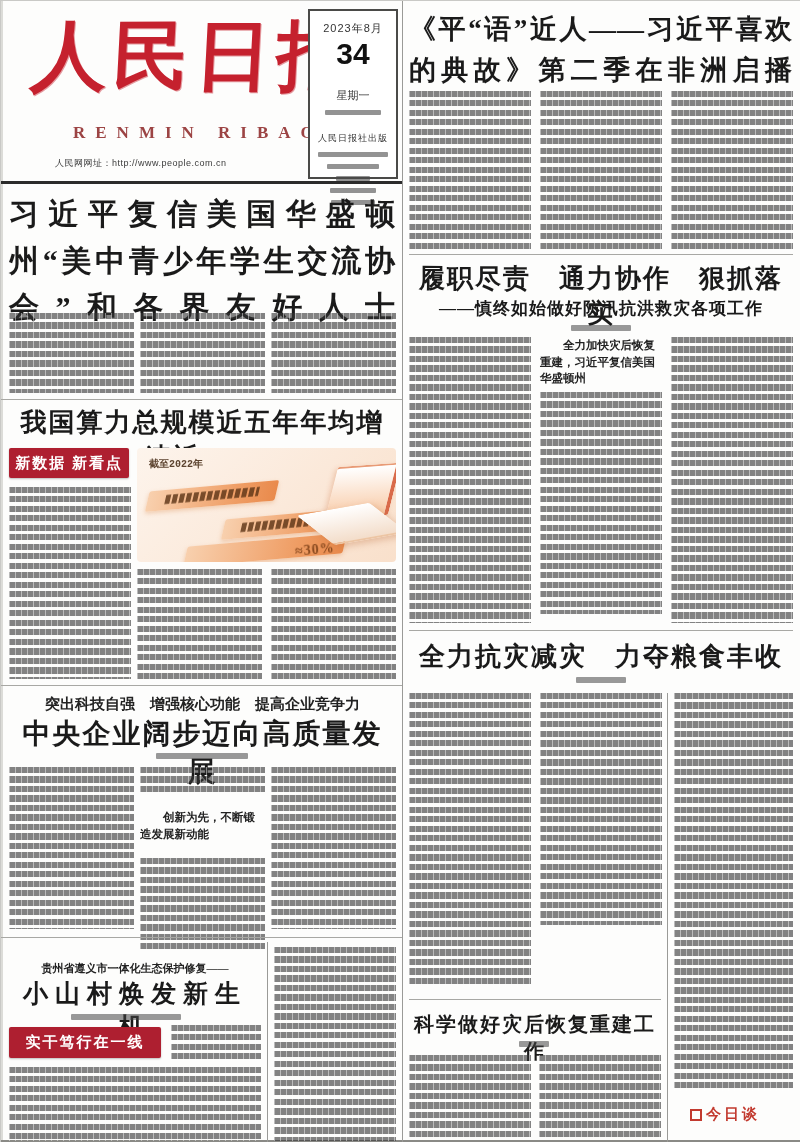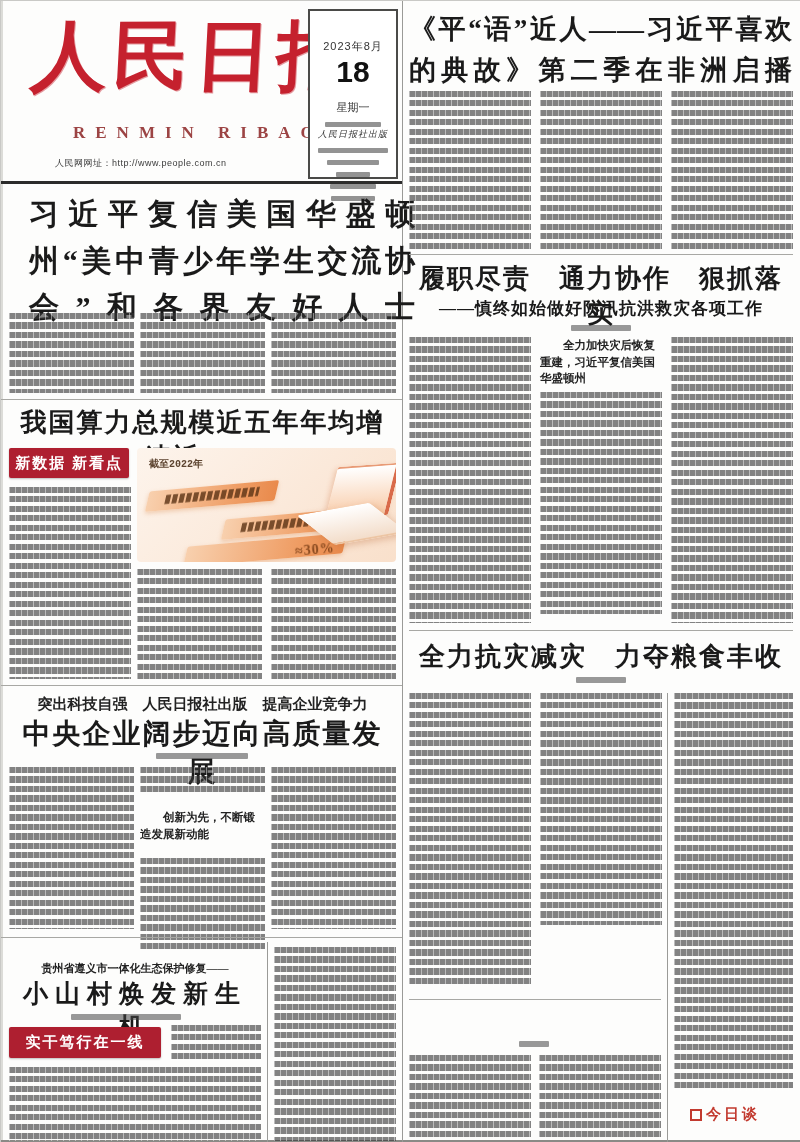--- a/index.html
+++ b/index.html
@@ -31,24 +31,24 @@
   .mast-roman{
     font-family:"Liberation Serif","DejaVu Serif",serif;
     font-size:17px;font-weight:bold;color:#9c4444;letter-spacing:10px;white-space:nowrap;
   }
   .mast-site{font-family:"Liberation Sans","DejaVu Sans",sans-serif;font-size:9px;color:#3c3c3c;letter-spacing:.5px;}
   .datebox{
     border:2px solid #4a4a48;background:#fff;text-align:center;
     padding:10px 4px 6px 4px;box-sizing:border-box;
     font-family:"Liberation Sans","DejaVu Sans",sans-serif;
   }
-  .datebox .month{font-size:11px;color:#333;letter-spacing:1px;margin-top:18px;}
+  .datebox .month{font-size:11px;color:#333;letter-spacing:1px;}
   .datebox .day{font-size:30px;font-weight:bold;color:#111;line-height:1.2;}
-  .datebox .week{font-size:11px;color:#333;margin-top:10px;}
-  .datebox .publisher{font-size:9px;color:#333;margin-top:1px;letter-spacing:1px;font-style:italic;}
+  .datebox .week{font-size:11px;color:#333;margin-top:16px;}
+  .datebox .publisher{font-size:9px;color:#333;margin-top:17px;letter-spacing:1px;}
   .datebox .bar{height:5px;margin:7px auto 0 auto;}
   
   .head-xl{
     font-size:30px;line-height:1.55;font-weight:bold;letter-spacing:1px;
     text-align:justify;text-align-last:justify;
   }
   .head-lg{font-size:27px;line-height:1.5;font-weight:bold;letter-spacing:1px;text-align:justify;text-align-last:justify;}
   .head-center{font-weight:bold;text-align:center;letter-spacing:2px;}
   .kicker{font-weight:bold;text-align:center;color:#222;}
   .lede{
@@ -102,34 +102,34 @@
 <div id="page">
 
   <div class="abs vrule" style="left:401px;top:0;height:1142px;"></div>
 
   <div class="abs" style="left:8px;top:6px;width:390px;height:172px;">
     <div class="abs mast-title" style="left:22px;top:8px;">人民日报</div>
     <div class="abs mast-roman" style="left:64px;top:116px;">RENMIN RIBAO</div>
     <div class="abs mast-site" style="left:46px;top:150px;">人民网网址：http://www.people.com.cn</div>
     <div class="abs datebox" style="left:299px;top:2px;width:90px;height:170px;">
       <div class="month">2023年8月</div>
-      <div class="day">18</div>
+      <div class="day">34</div>
       <div class="week">星期一</div>
       <div class="bar" style="width:56px;"></div>
       <div class="publisher">人民日报社出版</div>
       <div class="bar" style="width:70px;"></div>
       <div class="bar" style="width:52px;"></div>
       <div class="bar" style="width:34px;"></div>
       <div class="bar" style="width:46px;"></div>
       <div class="bar" style="width:44px;"></div>
     </div>
   </div>
   <div class="abs hrule thick" style="left:0;top:180px;width:401px;"></div>
 
-  <div class="abs head-xl" style="left:8px;top:190px;width:387px;margin-left:20px;">习近平复信美国华盛顿州“美中青少年学生交流协会”和各界友好人士</div>
+  <div class="abs head-xl" style="left:8px;top:190px;width:387px;">习近平复信美国华盛顿州“美中青少年学生交流协会”和各界友好人士</div>
   <div class="abs sim" style="left:8px;top:312px;width:125px;height:80px;"></div>
   <div class="abs sim" style="left:139px;top:312px;width:125px;height:80px;"></div>
   <div class="abs sim" style="left:270px;top:312px;width:125px;height:80px;"></div>
   <div class="abs hrule" style="left:0;top:398px;width:401px;"></div>
 
   <div class="abs head-center" style="left:8px;top:404px;width:387px;font-size:26px;">我国算力总规模近五年年均增速近30%</div>
   <div class="abs badge" style="left:8px;top:447px;width:120px;height:30px;">新数据 新看点</div>
   <div class="abs sim" style="left:8px;top:486px;width:122px;height:192px;"></div>
 
   <div class="abs info-panel" style="left:136px;top:447px;width:259px;height:114px;">
@@ -143,21 +143,21 @@
     <div class="ribbon" style="left:48px;top:92px;width:160px;"></div>
     <div class="abs info-value" style="left:158px;top:94px;">≈30%</div>
     <div class="lap-screen" style="left:196px;top:16px;"></div>
     <div class="lap-base" style="left:178px;top:58px;"></div>
   </div>
 
   <div class="abs sim" style="left:136px;top:568px;width:125px;height:110px;"></div>
   <div class="abs sim" style="left:270px;top:568px;width:125px;height:110px;"></div>
   <div class="abs hrule" style="left:0;top:684px;width:401px;"></div>
 
-  <div class="abs kicker" style="left:8px;top:694px;width:387px;font-size:15px;">突出科技自强　人民日报社出版　提高企业竞争力</div>
+  <div class="abs kicker" style="left:8px;top:694px;width:387px;font-size:15px;">突出科技自强　增强核心功能　提高企业竞争力</div>
   <div class="abs head-center" style="left:8px;top:714px;width:387px;font-size:28px;">中央企业阔步迈向高质量发展</div>
   <div class="abs byline-bar" style="left:155px;top:752px;width:92px;"></div>
   <div class="abs sim" style="left:8px;top:766px;width:125px;height:162px;"></div>
   <div class="abs" style="left:139px;top:766px;width:125px;height:162px;">
     <div class="sim" style="height:26px;"></div>
     <div class="lede" style="margin:16px 0;">创新为先，不断锻造发展新动能</div>
     <div class="sim" style="height:92px;"></div>
   </div>
   <div class="abs sim" style="left:270px;top:766px;width:125px;height:162px;"></div>
   <div class="abs hrule" style="left:0;top:936px;width:401px;"></div>
@@ -198,17 +198,18 @@
   <div class="abs vrule" style="left:666px;top:692px;height:450px;"></div>
   <div class="abs" style="left:673px;top:692px;width:119px;height:446px;display:flex;flex-direction:column;">
     <div class="sim" style="height:398px;"></div>
     <div class="today-talk" style="margin:14px 0 0 16px;">
       <span class="sq"></span>
       <span>今日谈</span>
     </div>
   </div>
   <div class="abs hrule" style="left:408px;top:998px;width:252px;"></div>
 
+  <div class="abs head-center" style="left:408px;top:1010px;width:252px;font-size:20px;">科学做好灾后恢复重建工作</div>
   <div class="abs byline-bar" style="left:518px;top:1040px;width:30px;"></div>
   <div class="abs sim" style="left:408px;top:1054px;width:122px;height:84px;"></div>
   <div class="abs sim" style="left:538px;top:1054px;width:122px;height:84px;"></div>
 
 </div>
 
 </body></html>

